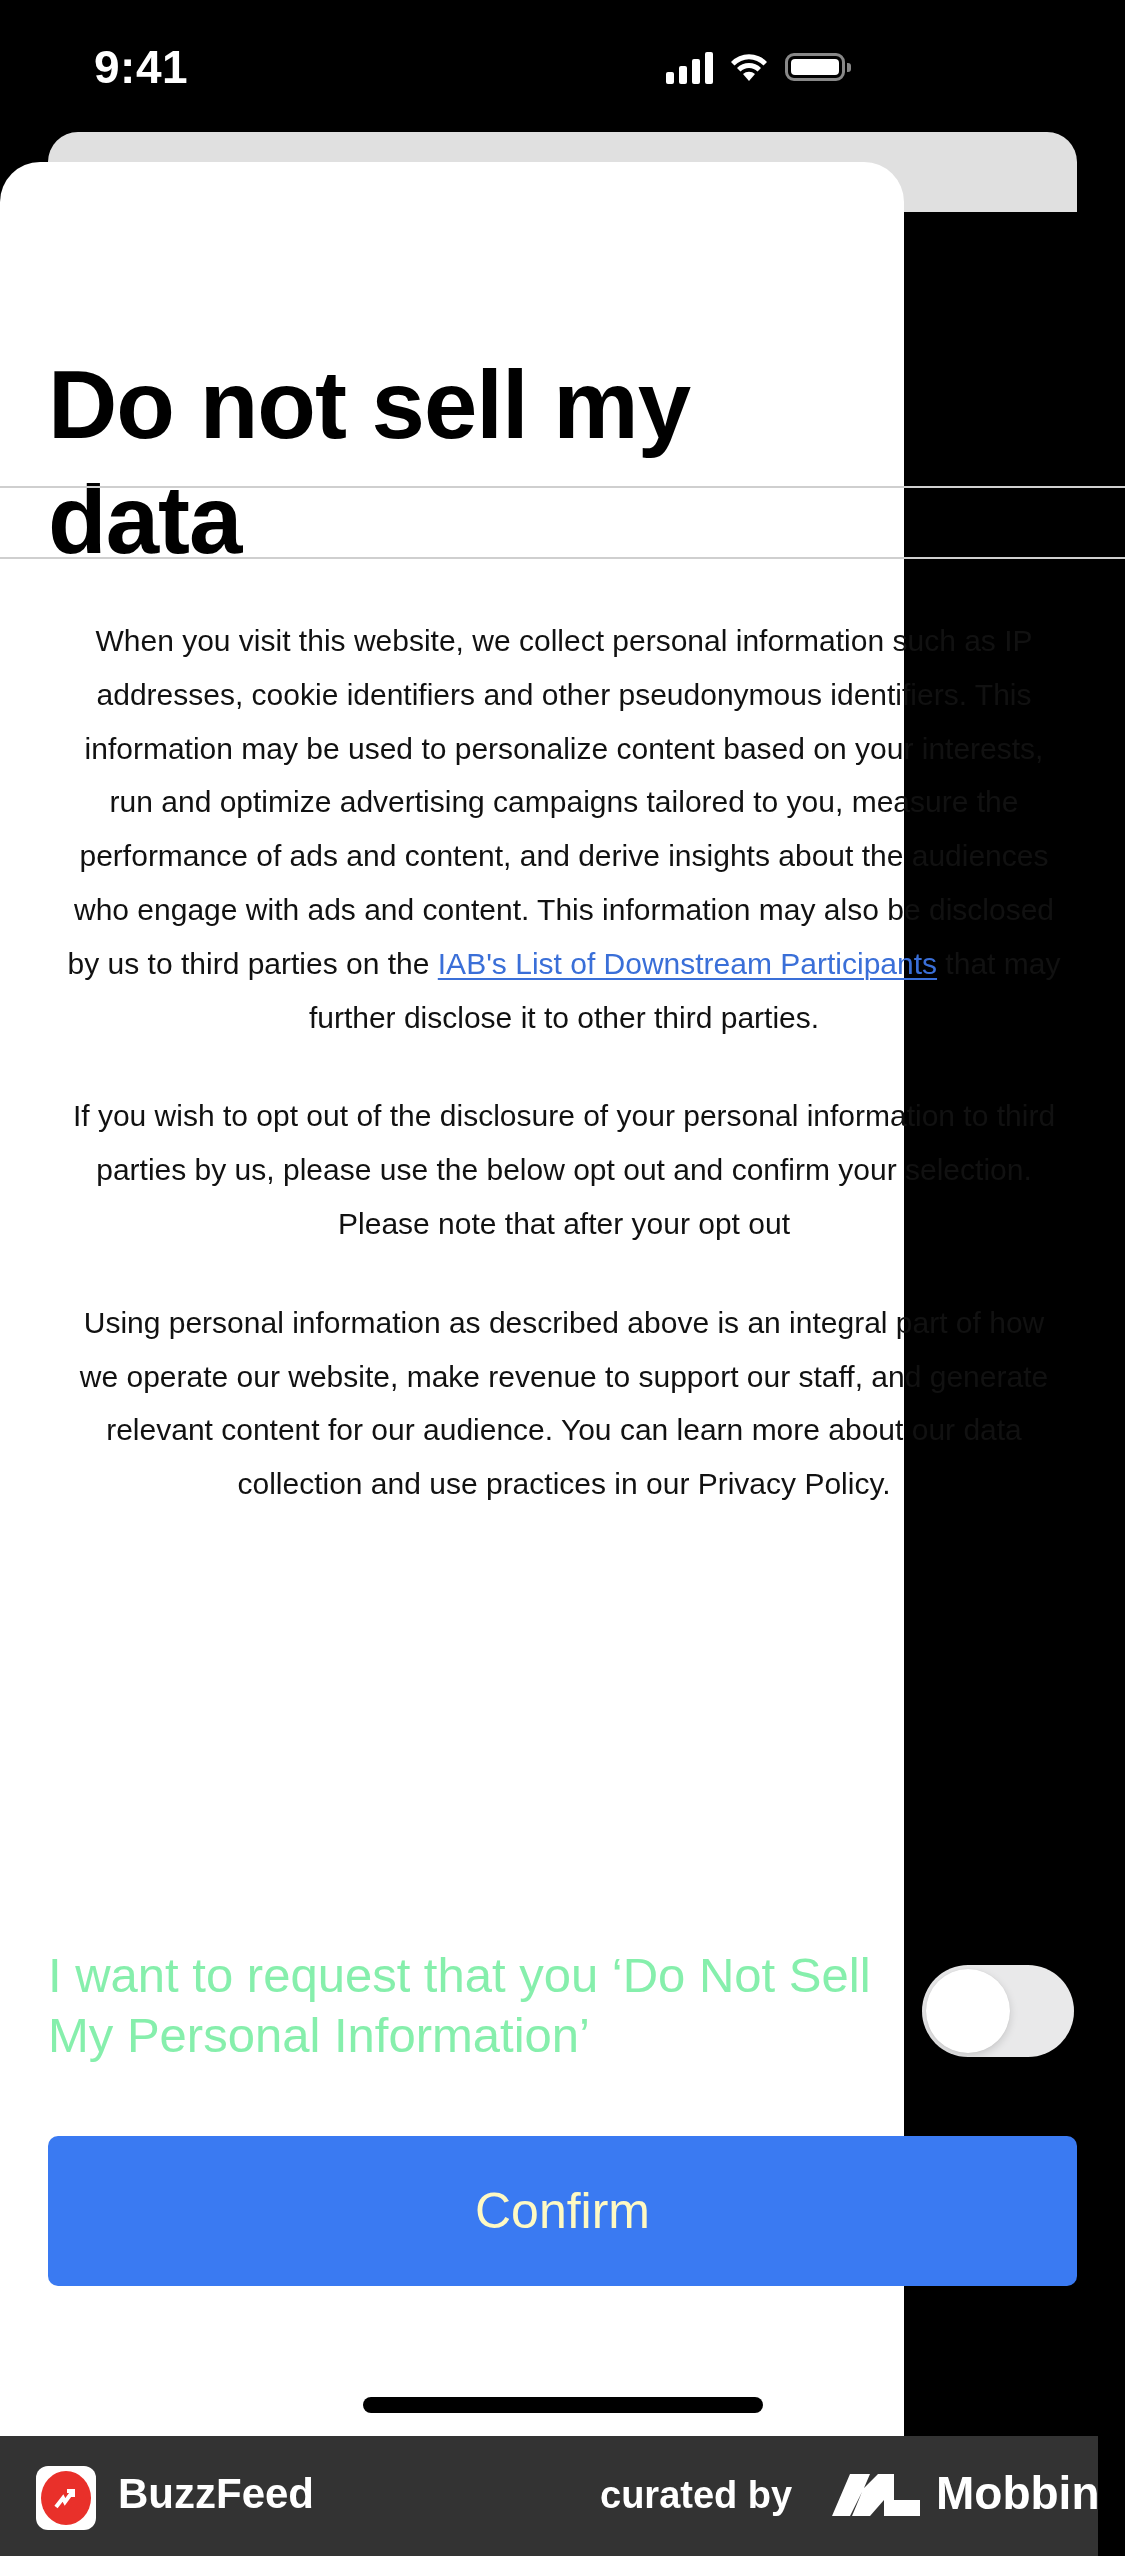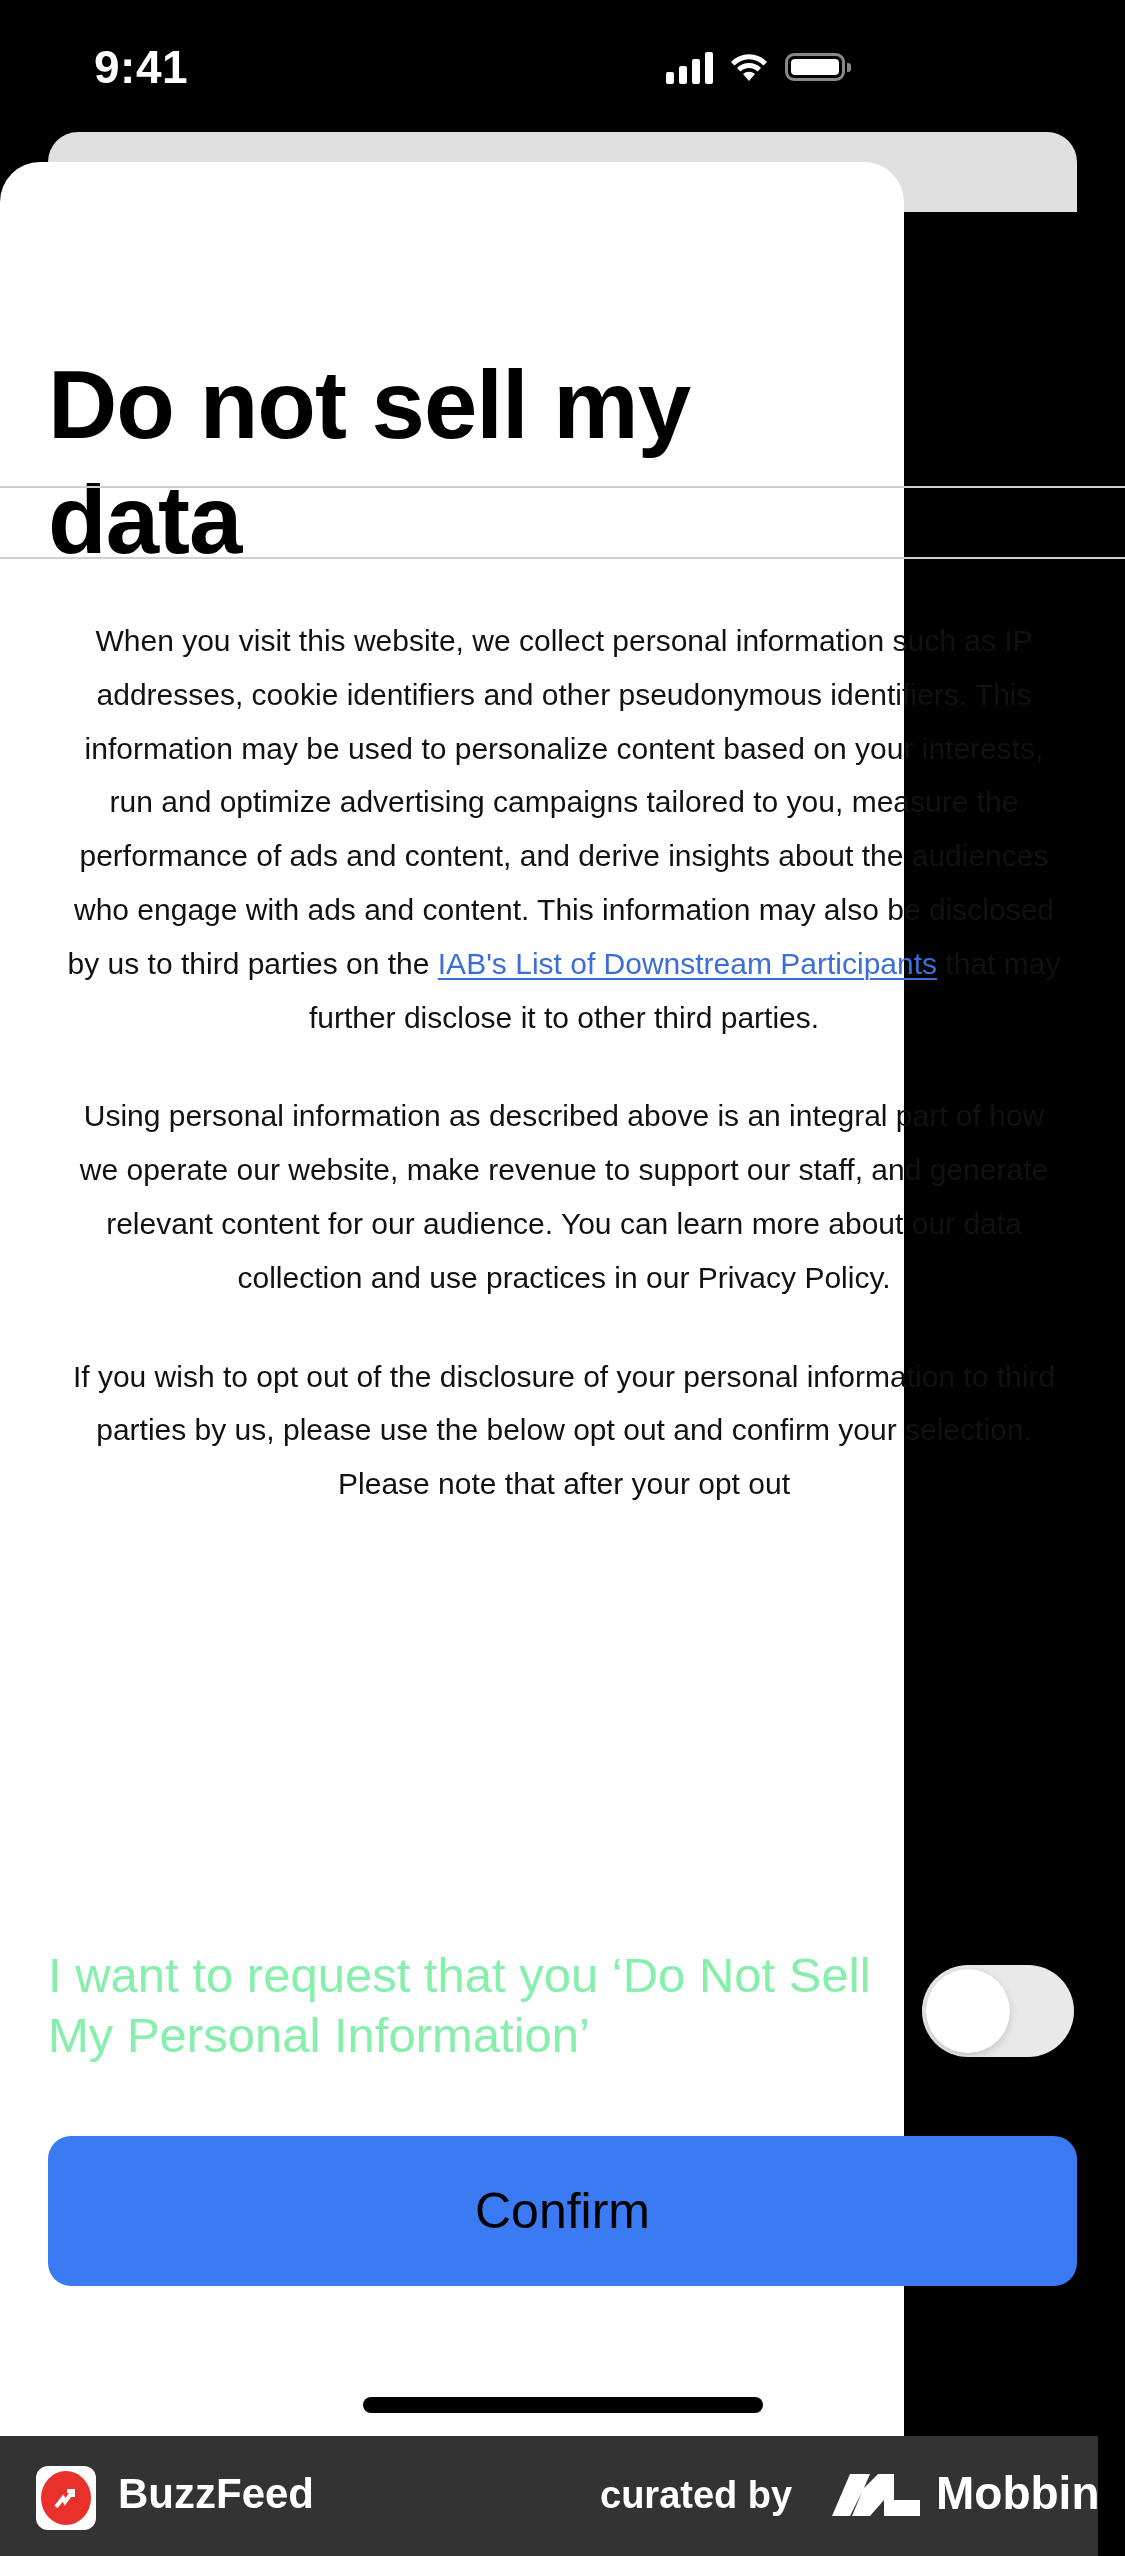--- a/index.html
+++ b/index.html
@@ -21,21 +21,21 @@
 
   .body-text { position:absolute; left:64px; width:1000px; font-size:30px; line-height:53.8px; color:#111;text-align:center; }
   .body-text p { margin:0 0 45px 0; }
   .link { color:#3a6fd8; text-decoration:underline; text-decoration-thickness:2px; text-underline-offset:4px; cursor:pointer; }
 
   .toggle-row { position:absolute; left:48px; top:1945px; width:1030px; height:130px; }
   .toggle-label { position:absolute; left:0; top:0; width:880px; font-size:49px; line-height:60px; color:#86efac; }
   .toggle { position:absolute; left:874px; top:20px; width:152px; height:92px; border-radius:46px; background:#e9e9ea; cursor:pointer; }
   .toggle-knob { position:absolute; left:4px; top:4px; width:84px; height:84px; border-radius:50%; background:#fff; box-shadow:0 3px 8px rgba(0,0,0,0.15), 0 0 1px rgba(0,0,0,0.1); }
 
-  .confirm { position:absolute; left:48px; top:2136px; width:1029px; height:150px; background:#3a7af2; border-radius:23px; color:#000000; font-size:50px; display:flex; align-items:center; justify-content:center; cursor:pointer; border:none; font-family:"Liberation Sans", sans-serif; }
+  .confirm { position:absolute; left:48px; top:2136px; width:1029px; height:150px; background:#3a7af2; border-radius:10px; color:#fef9c3; font-size:50px; display:flex; align-items:center; justify-content:center; cursor:pointer; border:none; font-family:"Liberation Sans", sans-serif; }
 
   .home-indicator { position:absolute; left:363px; top:2397px; width:400px; height:16px; border-radius:8px; background:#000; }
 
   .footer { position:absolute; left:0; top:2436px; width:1098px; height:120px; background:#333333; color:#fff; }
   .bf-logo { position:absolute; left:36px; top:30px; width:60px; height:64px; background:#fff; border-radius:12px; display:flex; align-items:center; justify-content:center; }
   .bf-circle { width:50px; height:54px; border-radius:50%; background:#e9302a; display:flex; align-items:center; justify-content:center; }
   .bf-name { position:absolute; left:118px; top:34px; font-size:42px; font-weight:600; }
   .curated { position:absolute; left:600px; top:38px; font-size:38px; font-weight:600; }
   .mobbin-logo { position:absolute; left:832px; top:34px; }
   .mobbin-name { position:absolute; left:936px; top:30px; font-size:46px; font-weight:700; }
@@ -68,22 +68,22 @@
 
 <div class="sheet">
   <h1 class="title">Do not sell my data</h1>
 </div>
 
 <div class="divider" style="top:486px;"></div>
 <div class="divider" style="top:557px;"></div>
 
 <div class="body-text" style="top:614px;">
   <p><span>When you visit this website, we collect personal information such as IP addresses, cookie identifiers and other pseudonymous identifiers. This information may be used to personalize content based on your interests, run and optimize advertising campaigns tailored to you, measure the performance of ads and content, and derive insights about the audiences who engage with ads and content. This information may also be disclosed by us to third parties on the </span><a class="link">IAB's List of Downstream Participants</a><span> that may further disclose it to other third parties.</span></p>
+  <p>If you wish to opt out of the disclosure of your personal information to third parties by us, please use the below opt out and confirm your selection. Please note that after your opt out</p>
   <p>Using personal information as described above is an integral part of how we operate our website, make revenue to support our staff, and generate relevant content for our audience. You can learn more about our data collection and use practices in our Privacy Policy.</p>
-  <p>If you wish to opt out of the disclosure of your personal information to third parties by us, please use the below opt out and confirm your selection. Please note that after your opt out</p>
 </div>
 
 <div class="toggle-row">
   <div class="toggle-label">I want to request that you ‘Do Not Sell My Personal Information’</div>
   <div class="toggle" role="switch" aria-checked="false">
     <div class="toggle-knob"></div>
   </div>
 </div>
 
 <button class="confirm">Confirm</button>

